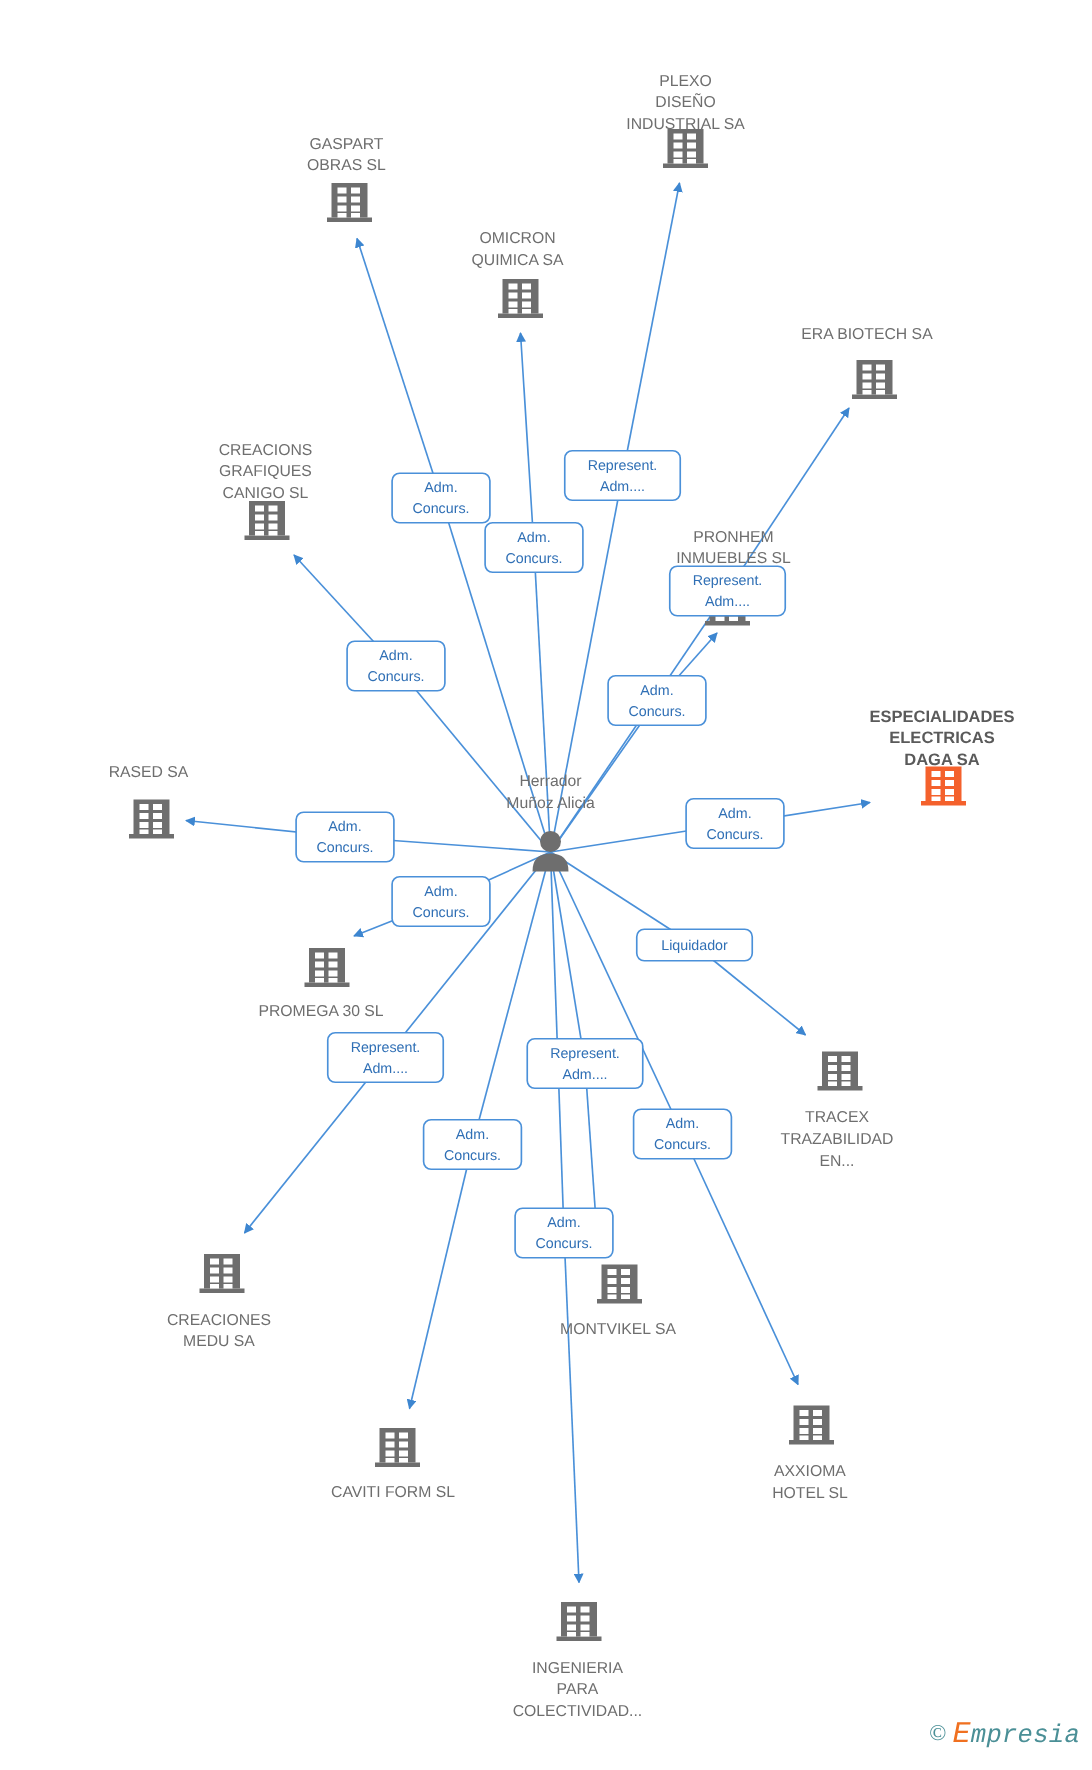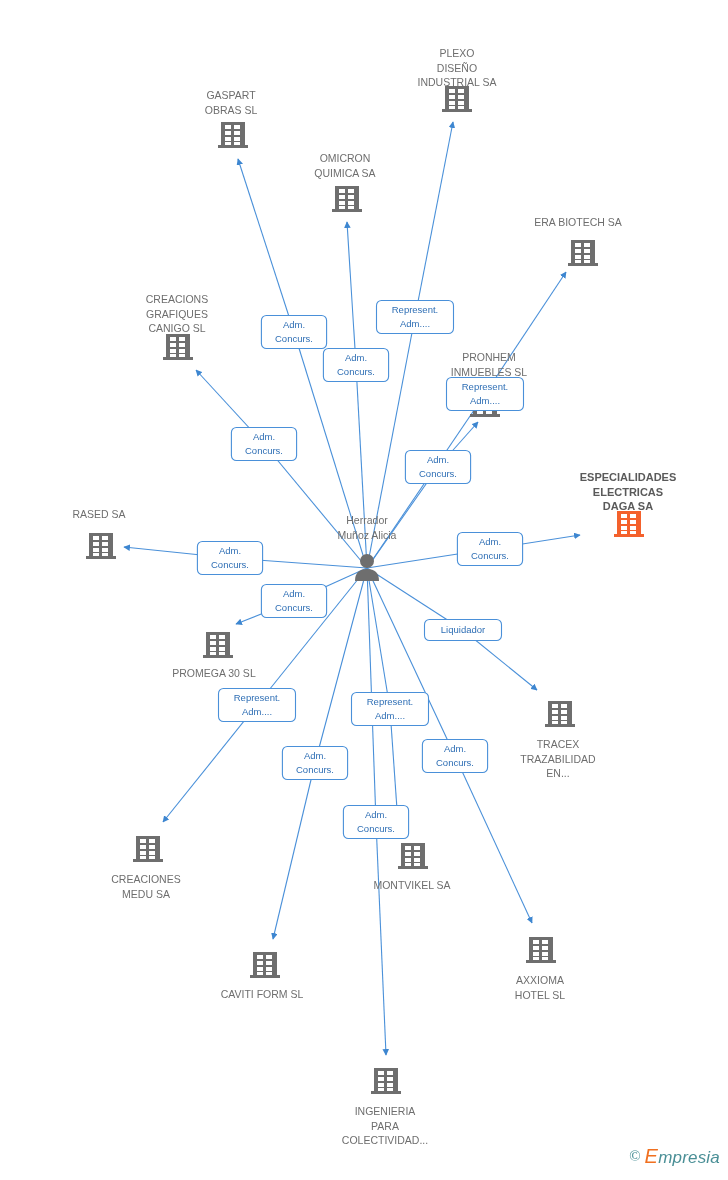--- a/index.html
+++ b/index.html
@@ -38,21 +38,21 @@
   #watermark{
     position:absolute; right:8px; bottom:12px;
     display:flex; align-items:center; gap:4px;
     pointer-events:none;
   }
   #watermark .copy{
     color:#4a8f96; font-size:15px;
     font-family:"Liberation Serif","DejaVu Serif",serif;
   }
   #watermark .brand{
-    font-family:Liberation Sans, sans-serif;
+    font-family:Liberation Mono, monospace;
     font-size:17px; font-style:italic; color:#4a8f96; letter-spacing:.2px;
   }
   #watermark .brand .e{ color:#f07020; font-size:20px; }
 </style>
 </head>
 <body>
 
 <svg id="graph" viewBox="0 0 728 1180" xmlns="http://www.w3.org/2000/svg">
   <defs>
     <marker id="arrow" viewBox="0 0 10 10" refX="9" refY="5" markerWidth="6" markerHeight="6" orient="auto-start-reverse">

